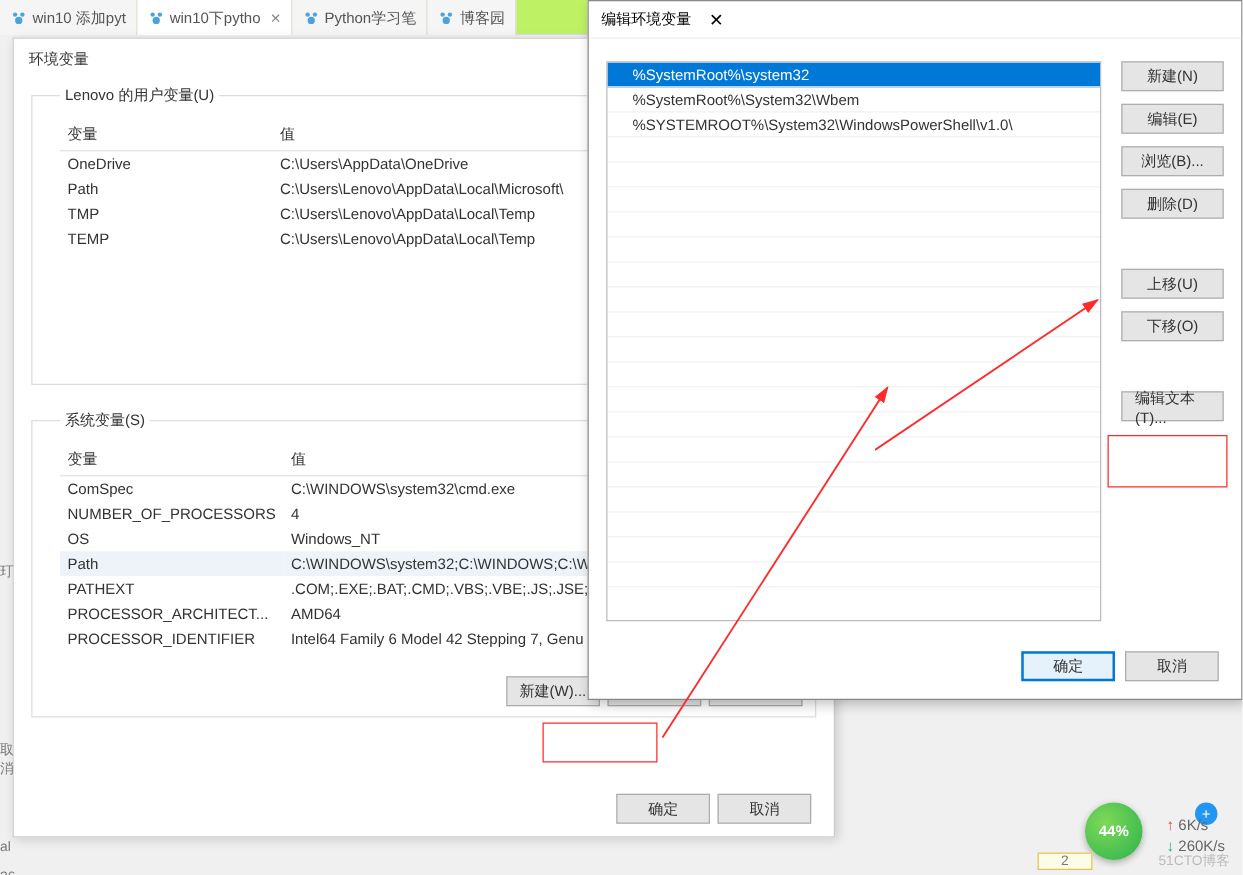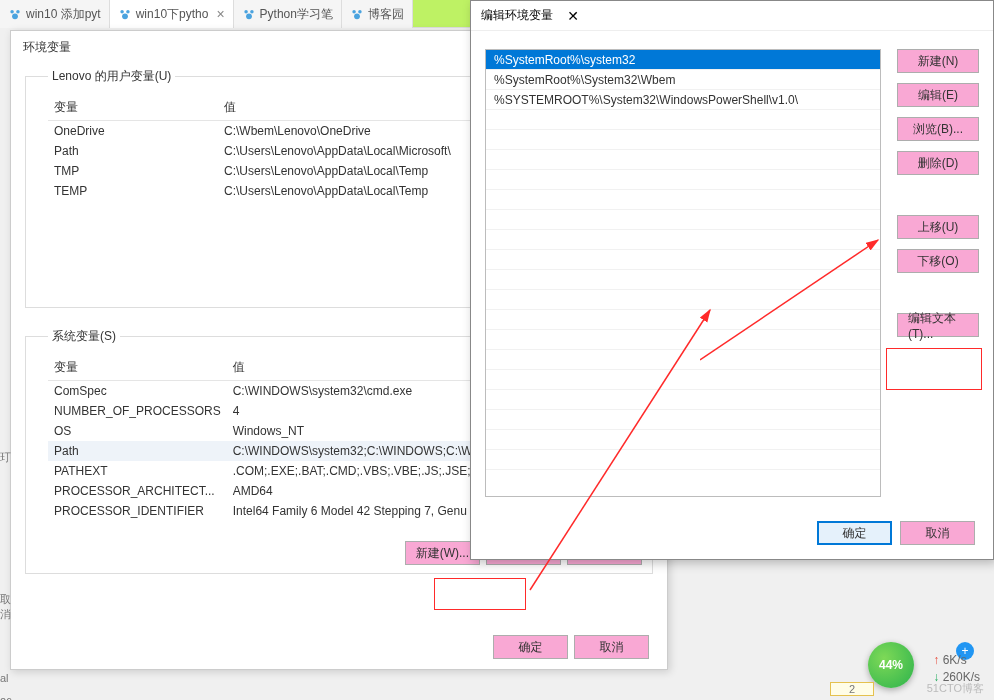--- a/index.html
+++ b/index.html
@@ -13,29 +13,29 @@
 .dialog1 .title{padding:8px 12px;font-size:12px;color:#333;}
 .dialog1 .body{padding:4px 14px 14px 14px;}
 fieldset.group{border:1px solid #ddd;padding:10px 10px 44px 22px;margin-bottom:20px;position:relative;}
 fieldset.group legend{padding:0 4px;color:#333;}
 .tbl{width:100%;border-collapse:collapse;}
 .tbl th{text-align:left;font-weight:normal;padding:4px 6px;border-bottom:1px solid #e5e5e5;color:#333;}
 .tbl td{padding:3px 6px;color:#333;white-space:nowrap;overflow:hidden;text-overflow:ellipsis;}
 .tbl tr.selected td{background:#eef3f9;}
 .col-var{width:170px;}
 .btnrow{position:absolute;right:10px;bottom:8px;display:flex;gap:6px;}
-.btn{min-width:75px;height:24px;background:#f9a8d4;border:1px solid #adadad;display:inline-flex;align-items:center;justify-content:center;padding:0 10px;cursor:pointer;color:#333;}
+.btn{min-width:75px;height:24px;background:#e5e5e5;border:1px solid #adadad;display:inline-flex;align-items:center;justify-content:center;padding:0 10px;cursor:pointer;color:#333;}
 .btn.primary{border:2px solid #0078d7;background:#e5f1fb;}
 .dialog1-footer{position:absolute;bottom:10px;right:18px;display:flex;gap:6px;}
 .dialog2{position:absolute;left:470px;top:0;width:524px;height:560px;background:#fff;border:1px solid #888;box-shadow:3px 3px 10px rgba(0,0,0,0.25);z-index:10;}
 .dialog2 .titlebar{height:30px;display:flex;align-items:center;padding:0 6px 0 10px;border-bottom:1px solid #eee;}
 .dialog2 .close-x{width:40px;height:24px;display:flex;align-items:center;justify-content:center;font-size:14px;cursor:pointer;}
 .dialog2 .body2{position:absolute;left:14px;top:48px;right:14px;bottom:54px;}
 .listbox{position:absolute;left:0;top:0;width:396px;height:448px;border:1px solid #bcbcbc;background:#fff;overflow:hidden;}
-.listbox .row{height:20px;line-height:20px;padding:0 8px;border-bottom:1px solid #f1f1f1;color:#333;white-space:nowrap;overflow:hidden;}
+.listbox .row{height:20px;line-height:20px;padding:0 20px;border-bottom:1px solid #f1f1f1;color:#333;white-space:nowrap;overflow:hidden;}
 .listbox .row.selected{background:#0078d7;color:#fff;}
 .sidebtns{position:absolute;right:0;top:0;width:82px;display:flex;flex-direction:column;gap:10px;}
 .sidebtns .spacer{height:20px;}
 .dialog2-footer{position:absolute;bottom:14px;right:18px;display:flex;gap:8px;}
 .redbox1{position:absolute;border:1px solid #ff2a2a;pointer-events:none;z-index:20;}
 .arrow{position:absolute;z-index:15;pointer-events:none;}
 .badge{position:absolute;right:80px;bottom:12px;width:46px;height:46px;border-radius:50%;background:radial-gradient(circle at 35% 35%,#7ed957,#2bb24c);display:flex;align-items:center;justify-content:center;color:#fff;font-weight:bold;font-size:14px;box-shadow:0 2px 6px rgba(0,0,0,0.3);}
 .netstat{position:absolute;right:14px;bottom:14px;font-size:10px;color:#666;line-height:1.4;text-align:left;}
 .netstat .up::before{content:"↑ ";color:#e74c3c;}
 .netstat .dn::before{content:"↓ ";color:#27ae60;}
@@ -101,21 +101,21 @@
       <table class="tbl">
         <thead>
             <tr>
           <th class="col-var">变量</th>
           <th>值</th>
         </tr>
           </thead>
         <tbody id="user-rows">
             <tr>
               <td class="col-var">OneDrive</td>
-              <td>C:\Wbem\Lenovo\OneDrive</td>
+              <td>C:\Users\AppData\OneDrive</td>
             </tr>
             <tr>
               <td class="col-var">Path</td>
               <td>C:\Users\Lenovo\AppData\Local\Microsoft\</td>
             </tr>
             <tr>
               <td class="col-var">TMP</td>
               <td>C:\Users\Lenovo\AppData\Local\Temp</td>
             </tr>
             <tr>

